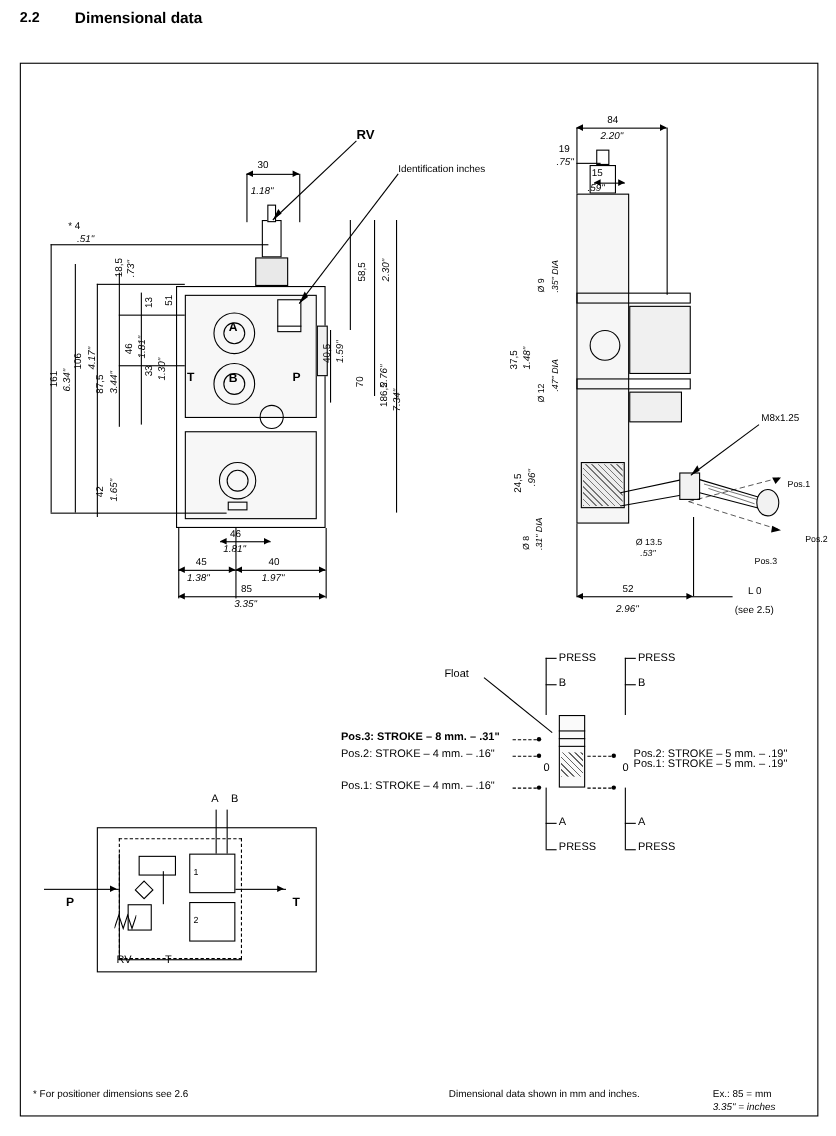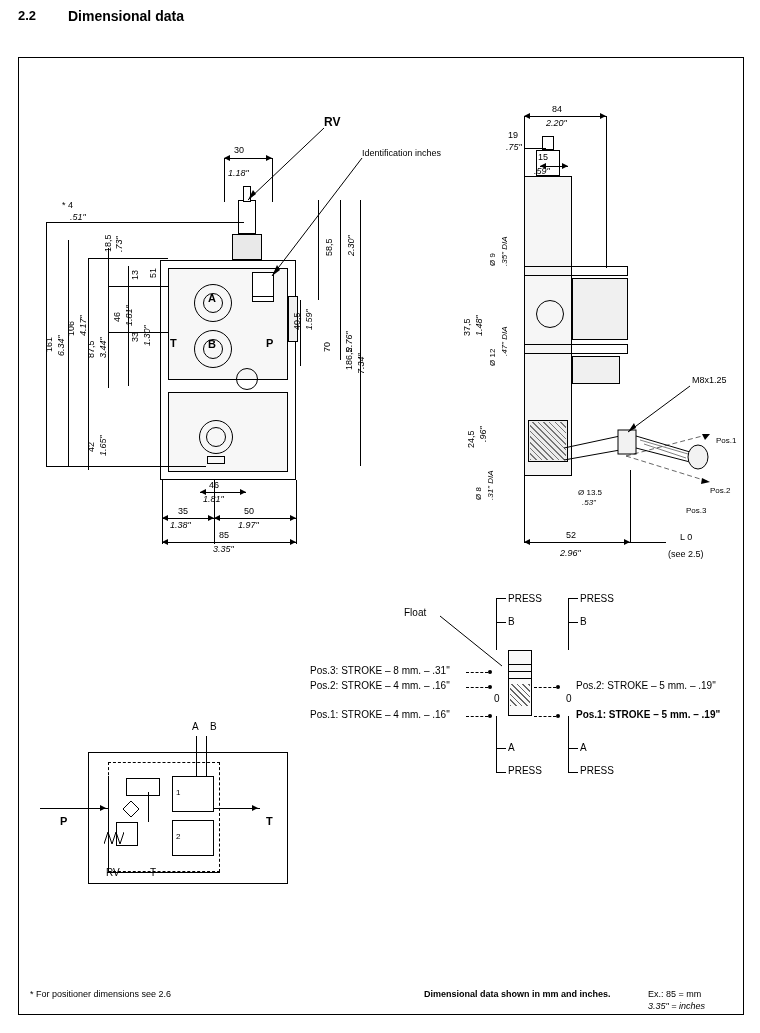--- a/index.html
+++ b/index.html
@@ -30,21 +30,21 @@
 
   
   .ar{position:absolute;width:0;height:0;}
   .ar-l{border-top:3px solid transparent;border-bottom:3px solid transparent;border-right:6px solid #000;}
   .ar-r{border-top:3px solid transparent;border-bottom:3px solid transparent;border-left:6px solid #000;}
   .hatch{position:absolute;
     background-image:repeating-linear-gradient(45deg,#000 0,#000 1px,transparent 1px,transparent 4px);}
 
   
   .foot-left{position:absolute;left:30px;top:989px;font-size:9px;}
-  .foot-right{position:absolute;left:424px;top:989px;font-size:9px;font-weight:bold;}
+  .foot-right{position:absolute;left:408px;top:989px;font-size:9px;}
   .foot-ex{position:absolute;left:648px;top:989px;font-size:9px;}
   .foot-ex2{position:absolute;left:648px;top:1001px;font-size:9px;font-style:italic;}
 </style>
 </head>
 <body>
 
 <div class="page">
 
   <div class="sec-num">2.2</div>
   <div class="sec-title">Dimensional data</div>
@@ -130,27 +130,27 @@
 
     <div class="hl" style="left:200px;top:492px;width:46px;"></div>
     <div class="ar ar-l" style="left:200px;top:489px;"></div>
     <div class="ar ar-r" style="left:240px;top:489px;"></div>
     <div class="lbl" style="left:209px;top:480px;">46</div>
     <div class="lbl i" style="left:203px;top:494px;">1.81"</div>
 
     <div class="hl" style="left:162px;top:518px;width:52px;"></div>
     <div class="ar ar-l" style="left:162px;top:515px;"></div>
     <div class="ar ar-r" style="left:208px;top:515px;"></div>
-    <div class="lbl" style="left:178px;top:506px;">35</div>
+    <div class="lbl" style="left:178px;top:506px;">45</div>
     <div class="lbl i" style="left:170px;top:520px;">1.38"</div>
 
     <div class="hl" style="left:214px;top:518px;width:82px;"></div>
     <div class="ar ar-l" style="left:214px;top:515px;"></div>
     <div class="ar ar-r" style="left:290px;top:515px;"></div>
-    <div class="lbl" style="left:244px;top:506px;">50</div>
+    <div class="lbl" style="left:244px;top:506px;">40</div>
     <div class="lbl i" style="left:238px;top:520px;">1.97"</div>
 
     <div class="hl" style="left:162px;top:542px;width:134px;"></div>
     <div class="ar ar-l" style="left:162px;top:539px;"></div>
     <div class="ar ar-r" style="left:290px;top:539px;"></div>
     <div class="lbl" style="left:219px;top:530px;">85</div>
     <div class="lbl i" style="left:213px;top:544px;">3.35"</div>
 
     <div class="vl" style="left:162px;top:480px;height:64px;"></div>
     <div class="vl" style="left:214px;top:480px;height:64px;"></div>
@@ -215,21 +215,21 @@
       <polygon points="150,82 142,78 141,84" fill="#000"></polygon>
     </svg>
 
     <div class="lbl" style="left:692px;top:375px;">M8x1.25</div>
     <svg style="position:absolute;left:620px;top:382px;width:76px;height:56px;">
       <line x1="70" y1="4" x2="8" y2="50" stroke="#000" stroke-width="1"></line>
       <polygon points="8,50 16,46 14,41" fill="#000"></polygon>
     </svg>
 
     <div class="lbl s8" style="left:716px;top:436px;">Pos.1</div>
-    <div class="lbl s8" style="left:710px;top:486px;">Pos.2</div>
+    <div class="lbl s8" style="left:732px;top:486px;">Pos.2</div>
     <div class="lbl s8" style="left:686px;top:506px;">Pos.3</div>
 
     <div class="hl" style="left:524px;top:116px;width:82px;"></div>
     <div class="ar ar-l" style="left:524px;top:113px;"></div>
     <div class="ar ar-r" style="left:600px;top:113px;"></div>
     <div class="vl" style="left:524px;top:116px;height:60px;"></div>
     <div class="vl" style="left:606px;top:116px;height:152px;"></div>
     <div class="lbl" style="left:552px;top:104px;">84</div>
     <div class="lbl i" style="left:546px;top:118px;">2.20"</div>
 
@@ -302,33 +302,33 @@
     <div class="lbl s10" style="left:508px;top:743px;">A</div>
     <div class="lbl s10" style="left:580px;top:743px;">A</div>
     <div class="lbl s10" style="left:508px;top:766px;">PRESS</div>
     <div class="lbl s10" style="left:580px;top:766px;">PRESS</div>
 
     <div class="lbl s10" style="left:404px;top:608px;">Float</div>
     <svg style="position:absolute;left:436px;top:612px;width:72px;height:60px;">
       <line x1="4" y1="4" x2="66" y2="54" stroke="#000" stroke-width="1"></line>
     </svg>
 
-    <div class="lbl s10" style="left:310px;top:666px;">Pos.3: STROKE – 8 mm. – .31"</div>
+    <div class="lbl s10" style="left:310px;top:666px;font-weight:bold;">Pos.3: STROKE – 8 mm. – .31"</div>
     <div class="lbl s10" style="left:310px;top:681px;">Pos.2: STROKE – 4 mm. – .16"</div>
     <div class="lbl s10" style="left:310px;top:710px;">Pos.1: STROKE – 4 mm. – .16"</div>
     <div class="lbl s10" style="left:494px;top:694px;">0</div>
     <div class="dot" style="left:488px;top:670px;"></div>
     <div class="dot" style="left:488px;top:685px;"></div>
     <div class="dot" style="left:488px;top:714px;"></div>
     <div class="dash-h" style="left:466px;top:672px;width:22px;"></div>
     <div class="dash-h" style="left:466px;top:687px;width:22px;"></div>
     <div class="dash-h" style="left:466px;top:716px;width:22px;"></div>
 
     <div class="lbl s10" style="left:576px;top:681px;">Pos.2: STROKE – 5 mm. – .19"</div>
-    <div class="lbl s10" style="left:576px;top:710px;font-weight:bold;">Pos.1: STROKE – 5 mm. – .19"</div>
+    <div class="lbl s10" style="left:576px;top:690px;">Pos.1: STROKE – 5 mm. – .19"</div>
     <div class="lbl s10" style="left:566px;top:694px;">0</div>
     <div class="dot" style="left:556px;top:685px;"></div>
     <div class="dot" style="left:556px;top:714px;"></div>
     <div class="dash-h" style="left:534px;top:687px;width:22px;"></div>
     <div class="dash-h" style="left:534px;top:716px;width:22px;"></div>
   </div>
 
   <div>
     <div class="box" style="left:88px;top:752px;width:200px;height:132px;"></div>
     <div class="box" style="left:108px;top:762px;width:112px;height:110px;border-style:dashed;"></div>

